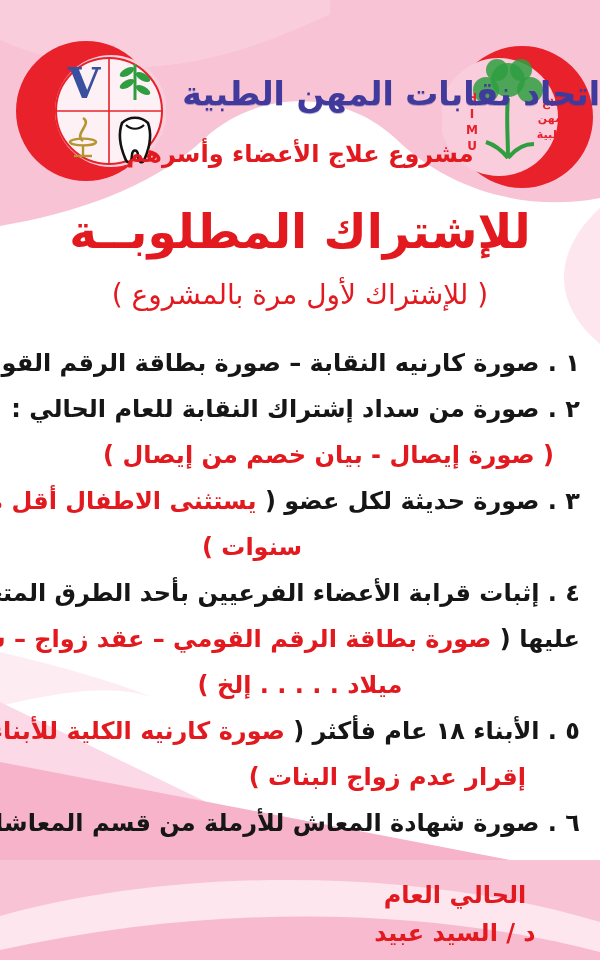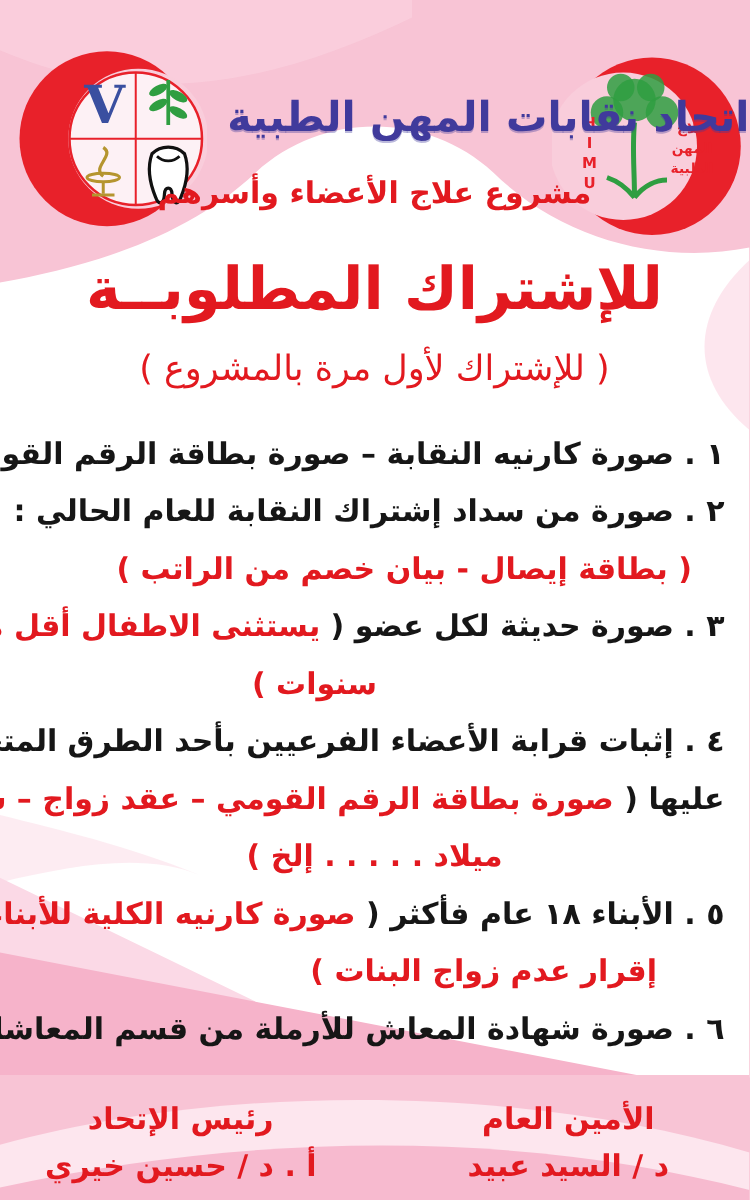--- a/index.html
+++ b/index.html
@@ -127,42 +127,38 @@
 
   <div class="layer card-title">للإشتراك المطلوبــة</div>
   <div class="layer card-subtitle">( للإشتراك لأول مرة بالمشروع )</div>
 
   <div class="layer requirements-list">
       <div>
         <div class="line al-r"><span class="seg-black">١ . صورة كارنيه النقابة – صورة بطاقة الرقم القومي .</span></div>
       </div>
       <div>
         <div class="line al-r"><span class="seg-black">٢ . صورة من سداد إشتراك النقابة للعام الحالي :</span></div>
-        <div class="line al-r1"><span class="seg-red">( بطاقة إيصال - بيان خصم من الراتب )</span></div>
+        <div class="line al-r1"><span class="seg-red">( صورة إيصال - بيان خصم من إيصال )</span></div>
       </div>
       <div>
         <div class="line al-r"><span class="seg-black">٣ . صورة حديثة لكل عضو ( </span><span class="seg-red">يستثنى الاطفال أقل من ٣</span></div>
         <div class="line al-r2"><span class="seg-red">سنوات )</span></div>
       </div>
       <div>
         <div class="line al-r"><span class="seg-black">٤ . إثبات قرابة الأعضاء الفرعيين بأحد الطرق المتعارف</span></div>
         <div class="line al-r"><span class="seg-black">عليها ( </span><span class="seg-red">صورة بطاقة الرقم القومي – عقد زواج – شهادة</span></div>
         <div class="line al-c"><span class="seg-red">ميلاد . . . . . إلخ )</span></div>
       </div>
       <div>
         <div class="line al-r"><span class="seg-black">٥ . الأبناء ١٨ عام فأكثر ( </span><span class="seg-red">صورة كارنيه الكلية للأبناء –</span></div>
         <div class="line al-r3"><span class="seg-red">إقرار عدم زواج البنات )</span></div>
       </div>
       <div>
         <div class="line al-r"><span class="seg-black">٦ . صورة شهادة المعاش للأرملة من قسم المعاشات بالإتحاد .</span></div>
       </div>
     </div>
 
   <div class="layer signature sig-right">
-    <div class="sig-title">الأمين العام</div>
+    <div class="sig-title">الحالي العام</div>
     <div class="sig-name">د / السيد عبيد</div>
-  </div>
-  <div class="layer signature sig-left">
-    <div class="sig-title">رئيس الإتحاد</div>
-    <div class="sig-name">أ . د / حسين خيري</div>
   </div>
 
 </div>
 
 </body></html>

